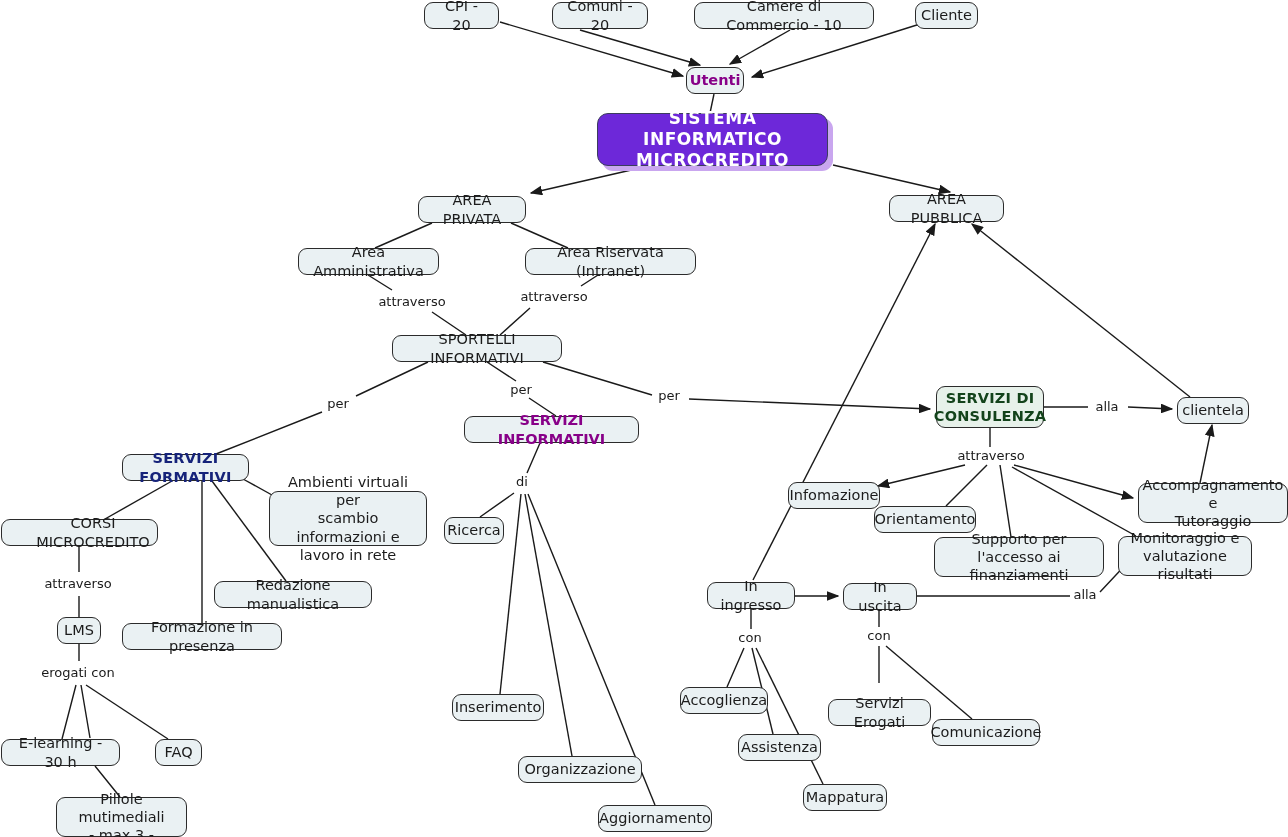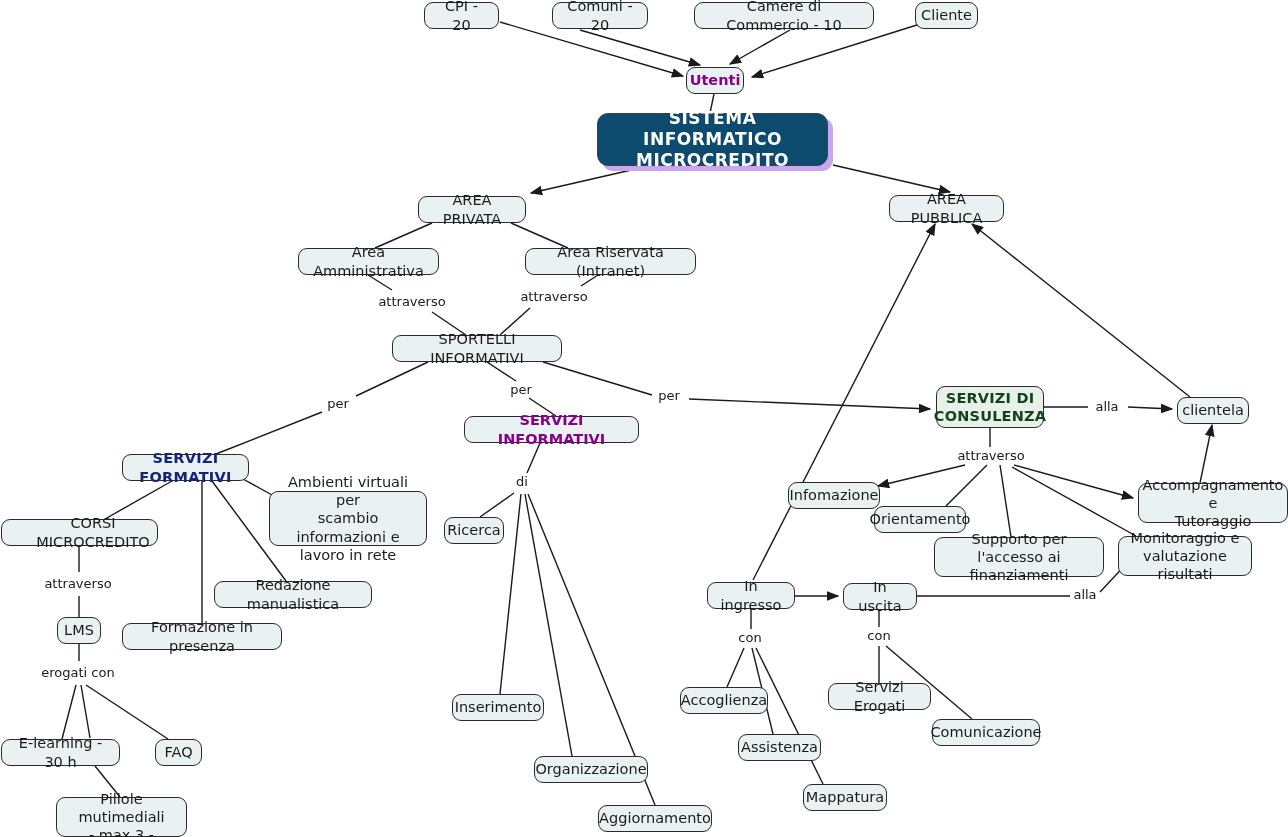--- a/index.html
+++ b/index.html
@@ -62,21 +62,21 @@
     font-weight: bold;
     letter-spacing: 0.3px;
   }
   .node.accent-green {
     color: #13431b;
     font-weight: bold;
     background: #e7f1ea;
     letter-spacing: 0.2px;
   }
   .node.root-node {
-    background: #0c4a6e;
+    background: #6d28d9;
     border: 1.6px solid #3c3c5e;
     border-radius: 11px;
     color: #ffffff;
     font-weight: bold;
     font-size: 17px;
     letter-spacing: 0.5px;
     box-shadow: 5px 5px 0 0 #c9a6ef;
   }
 </style>
 </head>
@@ -173,31 +173,31 @@
 lavoro in rete</div>
       <div class="node" style="left: 214px; top: 581px; width: 158px; height: 27px;">Redazione manualistica</div>
       <div class="node" style="left: 122px; top: 623px; width: 160px; height: 27px;">Formazione in presenza</div>
       <div class="node" style="left: 57px; top: 617px; width: 44px; height: 27px;">LMS</div>
       <div class="node" style="left: 1px; top: 739px; width: 119px; height: 27px;">E-learning - 30 h</div>
       <div class="node" style="left: 155px; top: 739px; width: 47px; height: 27px;">FAQ</div>
       <div class="node" style="left: 56px; top: 797px; width: 131px; height: 40px;">Pillole mutimediali
 - max 3 -</div>
       <div class="node" style="left: 444px; top: 517px; width: 60px; height: 27px;">Ricerca</div>
       <div class="node" style="left: 452px; top: 694px; width: 92px; height: 27px;">Inserimento</div>
-      <div class="node" style="left: 518px; top: 756px; width: 114px; height: 27px; margin-left: 16px;">Organizzazione</div>
+      <div class="node" style="left: 518px; top: 756px; width: 124px; height: 27px;">Organizzazione</div>
       <div class="node" style="left: 598px; top: 805px; width: 114px; height: 27px;">Aggiornamento</div>
       <div class="node" style="left: 788px; top: 482px; width: 92px; height: 27px;">Infomazione</div>
-      <div class="node" style="left: 874px; top: 506px; width: 92px; height: 27px;">Orientamento</div>
+      <div class="node" style="left: 874px; top: 506px; width: 102px; height: 27px;">Orientamento</div>
       <div class="node" style="left: 934px; top: 537px; width: 170px; height: 40px;">Supporto per
 l'accesso ai finanziamenti</div>
       <div class="node" style="left: 1118px; top: 536px; width: 134px; height: 40px;">Monitoraggio e
 valutazione risultati</div>
       <div class="node" style="left: 1138px; top: 483px; width: 150px; height: 40px;">Accompagnamento e
 Tutoraggio</div>
       <div class="node" style="left: 707px; top: 582px; width: 88px; height: 27px;">In ingresso</div>
       <div class="node" style="left: 843px; top: 583px; width: 74px; height: 27px;">In uscita</div>
       <div class="node" style="left: 680px; top: 687px; width: 88px; height: 27px; text-align: center;">Accoglienza</div>
       <div class="node" style="left: 738px; top: 734px; width: 83px; height: 27px;">Assistenza</div>
       <div class="node" style="left: 803px; top: 784px; width: 84px; height: 27px;">Mappatura</div>
-      <div class="node" style="left: 828px; top: 683px; width: 103px; height: 27px;">Servizi Erogati</div>
+      <div class="node" style="left: 828px; top: 699px; width: 103px; height: 27px;">Servizi Erogati</div>
       <div class="node" style="left: 932px; top: 719px; width: 108px; height: 27px;">Comunicazione</div>
     </div>
 </div>
 
 </body></html>

